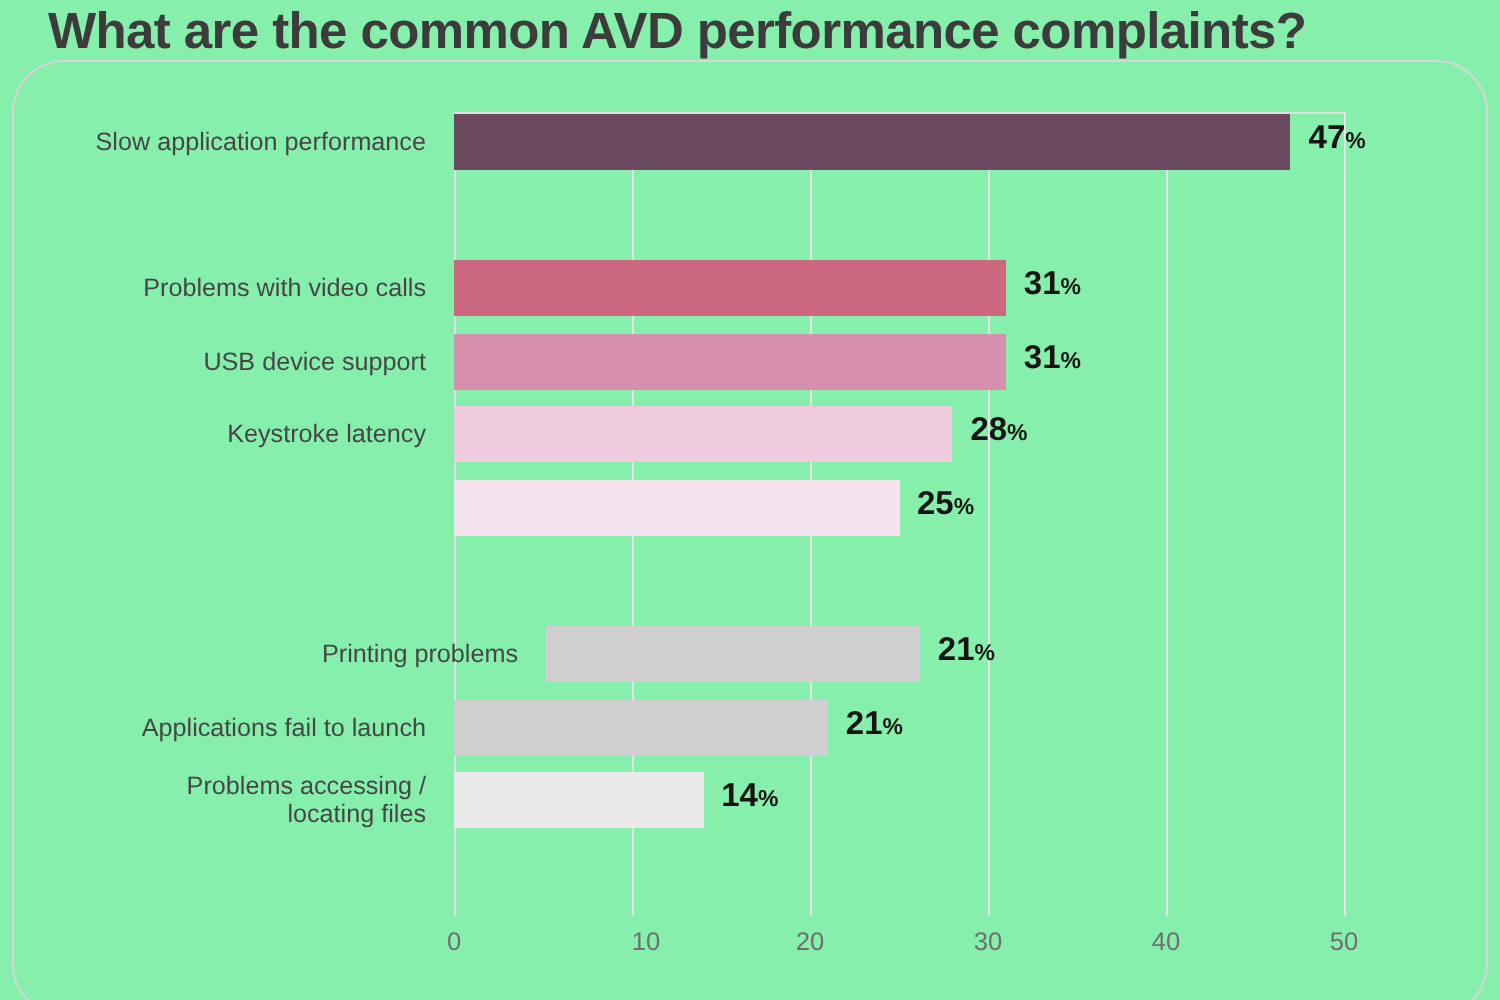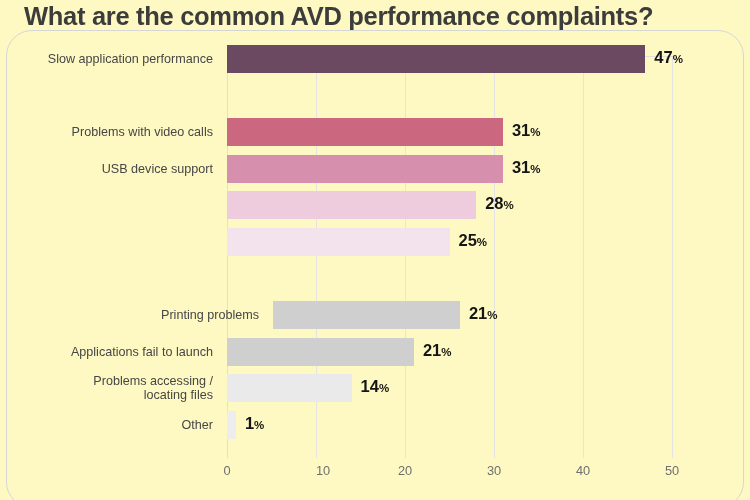--- a/index.html
+++ b/index.html
@@ -9,21 +9,21 @@
     height: 500px;
     background: #ffffff;
     font-family: "Liberation Sans", sans-serif;
     overflow: hidden;
   }
 
   #root {
     position: relative;
     width: 750px;
     height: 500px;
-    background: #fef9c3;
+    background: #86efac;
   }
 
   
   .chart-title {
     position: absolute;
     left: 24px;
     top: 2px;
     width: 710px;
     font-size: 25.5px;
     font-weight: bold;
@@ -79,21 +79,21 @@
     top: 6px;
     width: 446px;
     height: 1px;
     background: #e0e0e0;
   }
 
   
   .rows {
     position: absolute;
     left: 0;
-    top: 38px;
+    top: 50px;
     width: 686px;
     height: 410px;
   }
 
   .row {
     position: absolute;
     left: 0;
     width: 750px;
     height: 30px;
     display: flex;
@@ -179,20 +179,21 @@
         <div class="cat-label" style="top: 7.75px; position: absolute;">Problems with video calls</div>
         <div class="bar" title="31%" style="width: 275.9px; background: rgb(203, 104, 128);"></div>
         <div class="value-label" style="left: 511.9px;"><span>31</span><span class="pct">%</span></div>
       </div>
       <div class="row" style="top: 115.8px;">
         <div class="cat-label" style="top: 7.75px; position: absolute;">USB device support</div>
         <div class="bar" title="31%" style="width: 275.9px; background: rgb(214, 144, 173);"></div>
         <div class="value-label" style="left: 511.9px;"><span>31</span><span class="pct">%</span></div>
       </div>
       <div class="row" style="top: 152.4px;">
+        <div class="cat-label" style="top: 7.75px; position: absolute;">Keystroke latency</div>
         <div class="bar" title="28%" style="width: 249.2px; background: rgb(238, 203, 221);"></div>
         <div class="value-label" style="left: 485.2px;"><span>28</span><span class="pct">%</span></div>
       </div>
       <div class="row" style="top: 189px;">
         <div class="bar" title="25%" style="width: 222.5px; background: rgb(243, 227, 236);"></div>
         <div class="value-label" style="left: 458.5px;"><span>25</span><span class="pct">%</span></div>
       </div>
       <div class="row" style="top: 262.2px; margin-left: 46px;">
         <div class="cat-label" style="top: 7.75px; position: absolute;">Printing problems</div>
         <div class="bar" title="21%" style="width: 186.9px; background: rgb(207, 207, 207);"></div>
@@ -201,25 +202,20 @@
       <div class="row" style="top: 298.8px;">
         <div class="cat-label" style="top: 7.75px; position: absolute;">Applications fail to launch</div>
         <div class="bar" title="21%" style="width: 186.9px; background: rgb(207, 207, 207);"></div>
         <div class="value-label" style="left: 422.9px;"><span>21</span><span class="pct">%</span></div>
       </div>
       <div class="row" style="top: 335.4px;">
         <div class="cat-label" style="top: 0.5px; position: absolute; padding-left: 24px;">Problems accessing /
 locating files</div>
         <div class="bar" title="14%" style="width: 124.6px; background: rgb(234, 234, 234);"></div>
         <div class="value-label" style="left: 360.6px;"><span>14</span><span class="pct">%</span></div>
-      </div>
-      <div class="row" style="top: 372px;">
-        <div class="cat-label" style="top: 7.75px; position: absolute;">Other</div>
-        <div class="bar" title="1%" style="width: 8.9px; background: rgb(237, 237, 237);"></div>
-        <div class="value-label" style="left: 244.9px;"><span>1</span><span class="pct">%</span></div>
       </div>
     </div>
 
   <div class="xaxis" id="xaxis">
       <div class="xtick" style="left: 227px;">0</div>
       <div class="xtick" style="left: 323px;">10</div>
       <div class="xtick" style="left: 405px;">20</div>
       <div class="xtick" style="left: 494px;">30</div>
       <div class="xtick" style="left: 583px;">40</div>
       <div class="xtick" style="left: 672px;">50</div>

